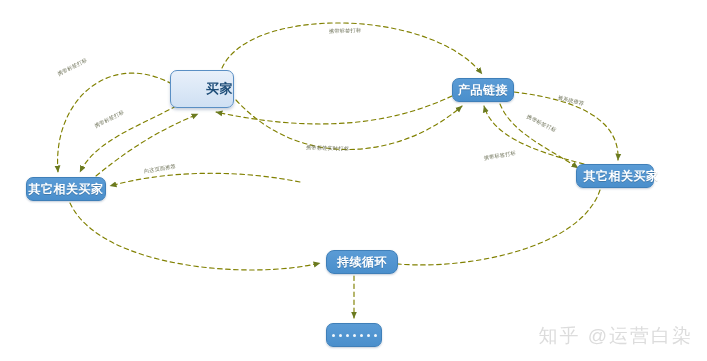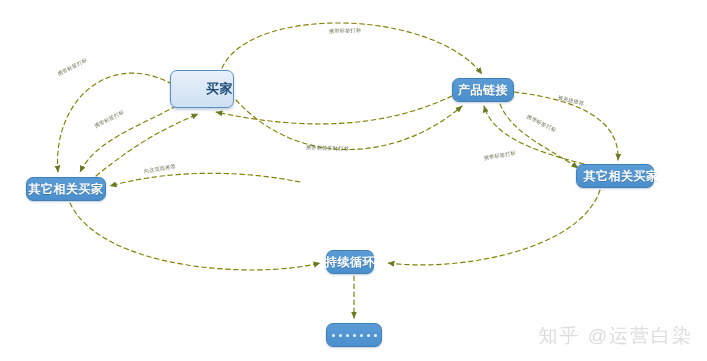--- a/index.html
+++ b/index.html
@@ -38,21 +38,21 @@
     font-weight:bold;
     box-shadow:0 2px 3px rgba(70,100,140,.30);
     padding-left:35px;
   }
 
   
   #n-buyer      {left:170px;top:70px;  width:64px; height:38px;}
   #n-product    {left:452px;top:78px;  width:62px; height:24px;}
   #n-otherprod  {left:26px; top:177px; width:80px; height:24px;}
   #n-otherbuyer {left:576px;top:164px; width:78px; height:24px;padding-left:12px;}
-  #n-loop       {left:326px;top:250px; width:48px; height:24px;}
+  #n-loop       {left:326px;top:250px; width:72px; height:24px;border-radius:8px;}
   #n-more       {left:326px;top:323px; width:56px; height:24px;}
 
   .dots{display:flex;gap:4px;align-items:center;}
   .dots i{display:block;width:3px;height:3px;border-radius:50%;background:#ffffff;opacity:.92;}
 
   .elabel{
     position:absolute;
     font-size:5.2px;
     color:#6b6f55;
     white-space:nowrap;

